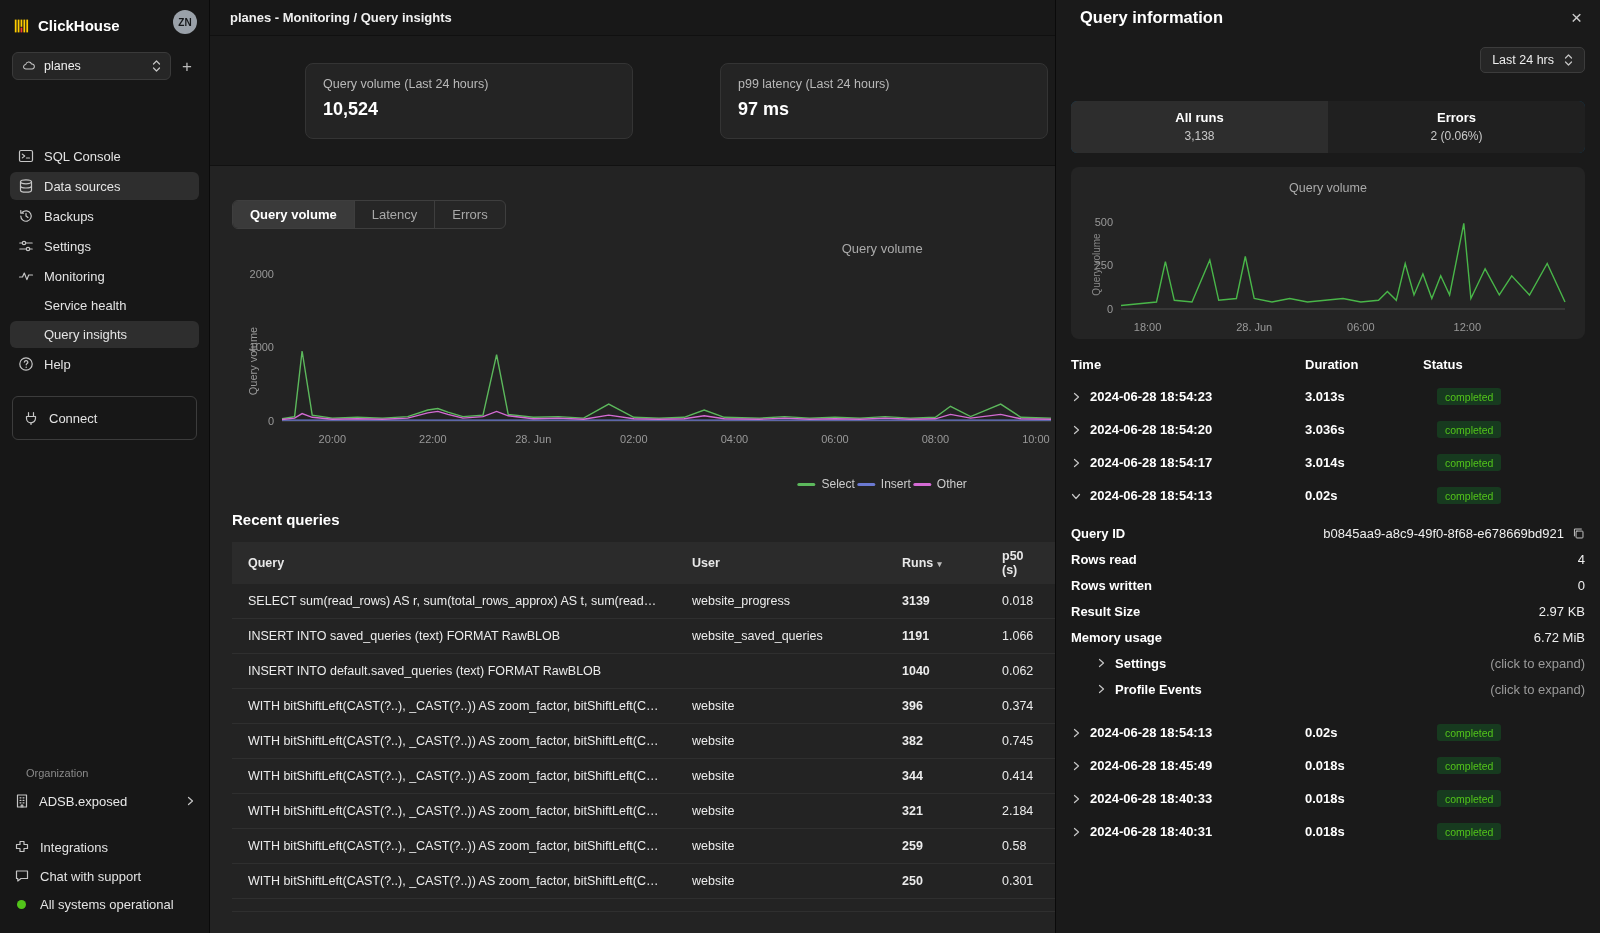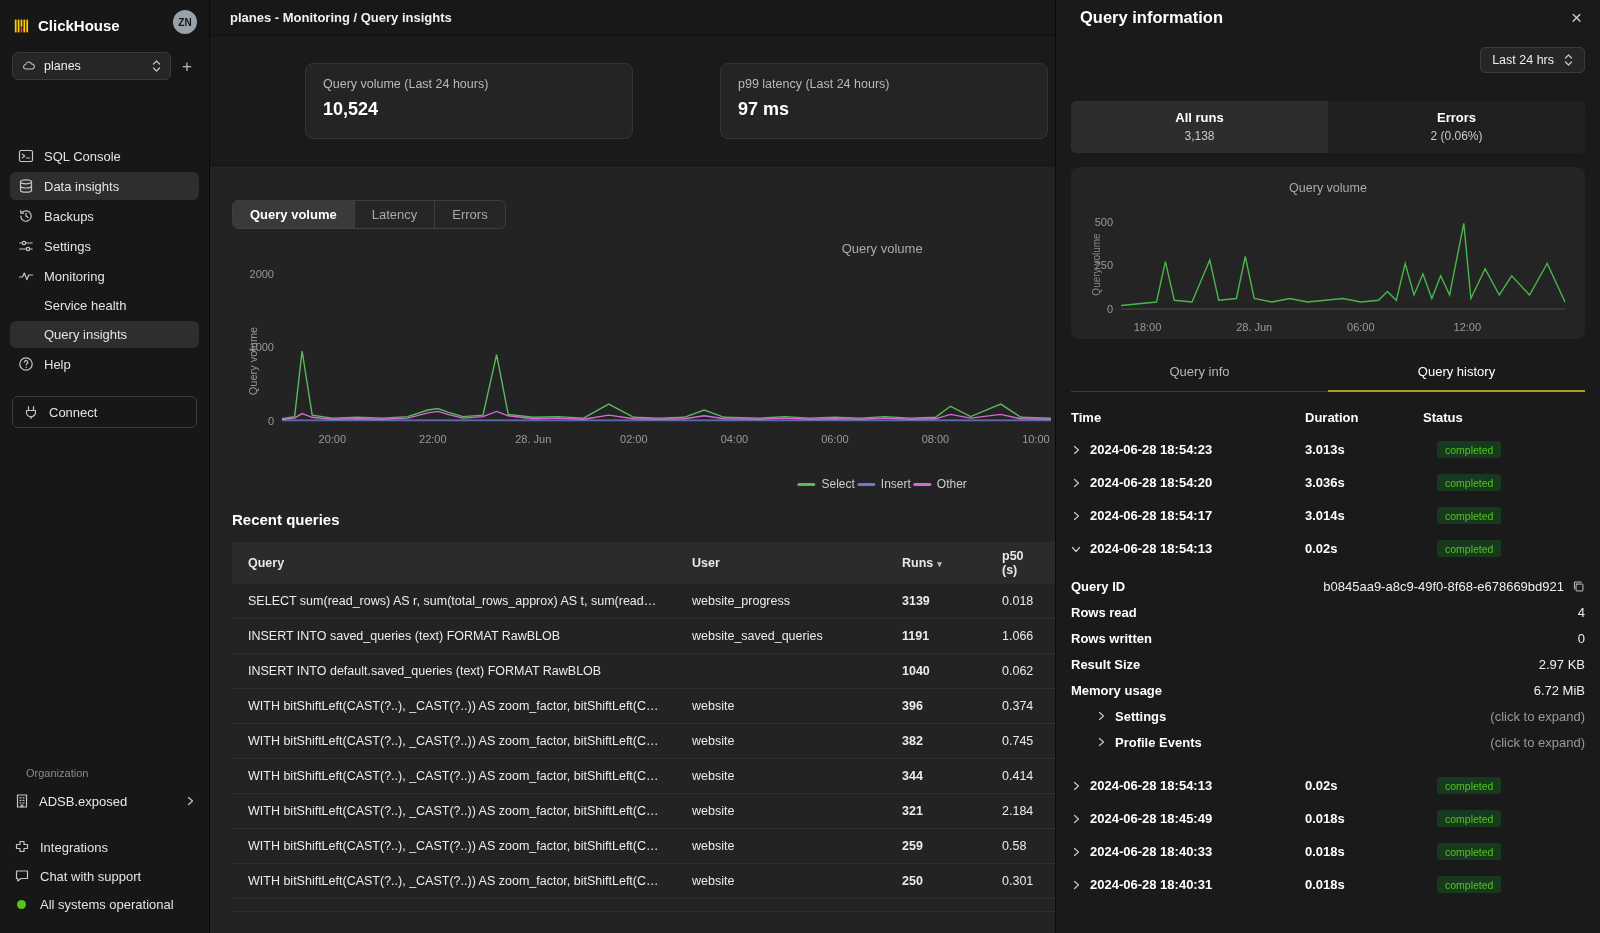--- a/index.html
+++ b/index.html
@@ -15,21 +15,21 @@
   .sb-service-row { display:flex; gap:6px; padding:8px 12px 14px; align-items:center; }
   .service-select { flex:1; display:flex; align-items:center; gap:8px; background:#262626; border:1px solid #3a3a3a; border-radius:6px; padding:6px 9px; cursor:pointer; font-size:12.5px; color:#eee; }
   .grow { flex:1; }
   .add-btn { background:none; border:none; color:#bbb; font-size:17px; cursor:pointer; line-height:1; padding:2px 5px; font-family:inherit; }
   .nav { display:flex; flex-direction:column; gap:2px; padding:0 10px;margin-top:48px; }
   .nav-item { display:flex; align-items:center; gap:10px; padding:6px 8px; border-radius:6px; color:#e3e3e3; font-size:13px; cursor:pointer; }
   .nav-item.active { background:#2e2e2e; }
   .nav-item.sub { padding-left:34px; }
   .nicon { width:16px; height:16px; flex:none; }
   svg.icon { fill:none; stroke:#c6c6c6; stroke-width:1.2; stroke-linecap:round; stroke-linejoin:round; }
-  .connect-btn { margin:18px 12px 0; display:flex; align-items:center; gap:10px; background:none; border:1px solid #3c3c3c; border-radius:6px; padding:7px 10px; color:#e3e3e3; font-size:13px; cursor:pointer; font-family:inherit; }
+  .connect-btn { margin:18px 12px 0; display:flex; align-items:center; gap:10px; background:none; border:1px solid #3c3c3c; border-radius:6px; padding:13px 10px; color:#e3e3e3; font-size:13px; cursor:pointer; font-family:inherit; }
   .sb-spacer { flex:1; }
   .org-heading { color:#8a8a8a; font-size:11px; padding:0 14px 7px;margin-left:12px; }
   .org-row { display:flex; align-items:center; gap:9px; padding:7px 14px; cursor:pointer; font-size:13px; }
   .sb-footer { padding:18px 14px 16px; display:flex; flex-direction:column; gap:3px; }
   .foot-item { display:flex; align-items:center; gap:10px; padding:5px 0; cursor:pointer; color:#e3e3e3; font-size:13px; }
   .status-dot { width:9px; height:9px; border-radius:50%; background:#52c41a; margin:0 4px 0 3px; }
 
   
   .main { flex:1; min-width:0; display:flex; flex-direction:column; background:#232323; }
   .topbar { height:36px; background:#181818; border-bottom:1px solid #101010; display:flex; align-items:center; padding:0 20px; font-weight:bold; font-size:13px; color:#f0f0f0; }
@@ -131,21 +131,21 @@
             <path d="M4.3 6.1l2.4 1.9-2.4 1.9M8.4 10h3.1"></path>
           </svg>
         <span>SQL Console</span>
       </div>
       <div class="nav-item active">
         <svg class="icon nicon" viewBox="0 0 16 16">
             <ellipse cx="8" cy="3.8" rx="5.5" ry="2"></ellipse>
             <path d="M2.5 3.8v8.4c0 1.1 2.4 2 5.5 2s5.5-.9 5.5-2V3.8"></path>
             <path d="M2.5 8c0 1.1 2.4 2 5.5 2s5.5-.9 5.5-2"></path>
           </svg>
-        <span>Data insights</span>
+        <span>Data sources</span>
       </div>
       <div class="nav-item">
         <svg class="icon nicon" viewBox="0 0 16 16">
             <path d="M2.8 8a5.2 5.2 0 1 0 1.6-3.7"></path>
             <path d="M2.8 2.6v2.6h2.6"></path>
             <path d="M8 5.4V8l2 1.5"></path>
           </svg>
         <span>Backups</span>
       </div>
       <div class="nav-item">
@@ -400,24 +400,20 @@
           <text x="34" y="66.3" text-anchor="end">250</text>
           <text x="34" y="22.5" text-anchor="end">500</text>
           <text x="68.6" y="128" text-anchor="middle">18:00</text>
           <text x="175.2" y="128" text-anchor="middle">28. Jun</text>
           <text x="281.8" y="128" text-anchor="middle">06:00</text>
           <text x="388.3" y="128" text-anchor="middle">12:00</text>
           <polyline points="42.0,102.5 59.8,100.8 77.5,99.0 86.4,58.7 95.3,97.3 113.0,99.0 130.8,57.0 139.7,97.3 157.4,95.5 166.3,53.5 175.2,95.5 193.0,99.0 210.7,95.5 228.5,99.0 246.2,97.3 264.0,95.5 281.8,99.0 299.5,97.3 308.4,88.5 317.3,97.3 326.2,60.5 335.0,92.0 343.9,71.0 352.8,95.5 361.7,72.8 370.6,92.0 384.8,20.3 391.9,95.5 406.1,65.8 420.3,92.0 432.7,72.8 450.5,92.0 468.2,60.5 486.0,99.0" fill="none" stroke="#49b649" stroke-width="1.4"></polyline>
         </svg>
     </div>
 
-    <div class="rp-tabs">
-      <div class="rp-tab">Query info</div>
-      <div class="rp-tab active">Query history</div>
-    </div>
 
     <div class="hist-header">
       <span>Time</span>
       <span>Duration</span>
       <span>Status</span>
     </div>
 
     <div class="hist-row">
       <span class="time-cell">
           <svg class="icon chev" viewBox="0 0 10 10">

